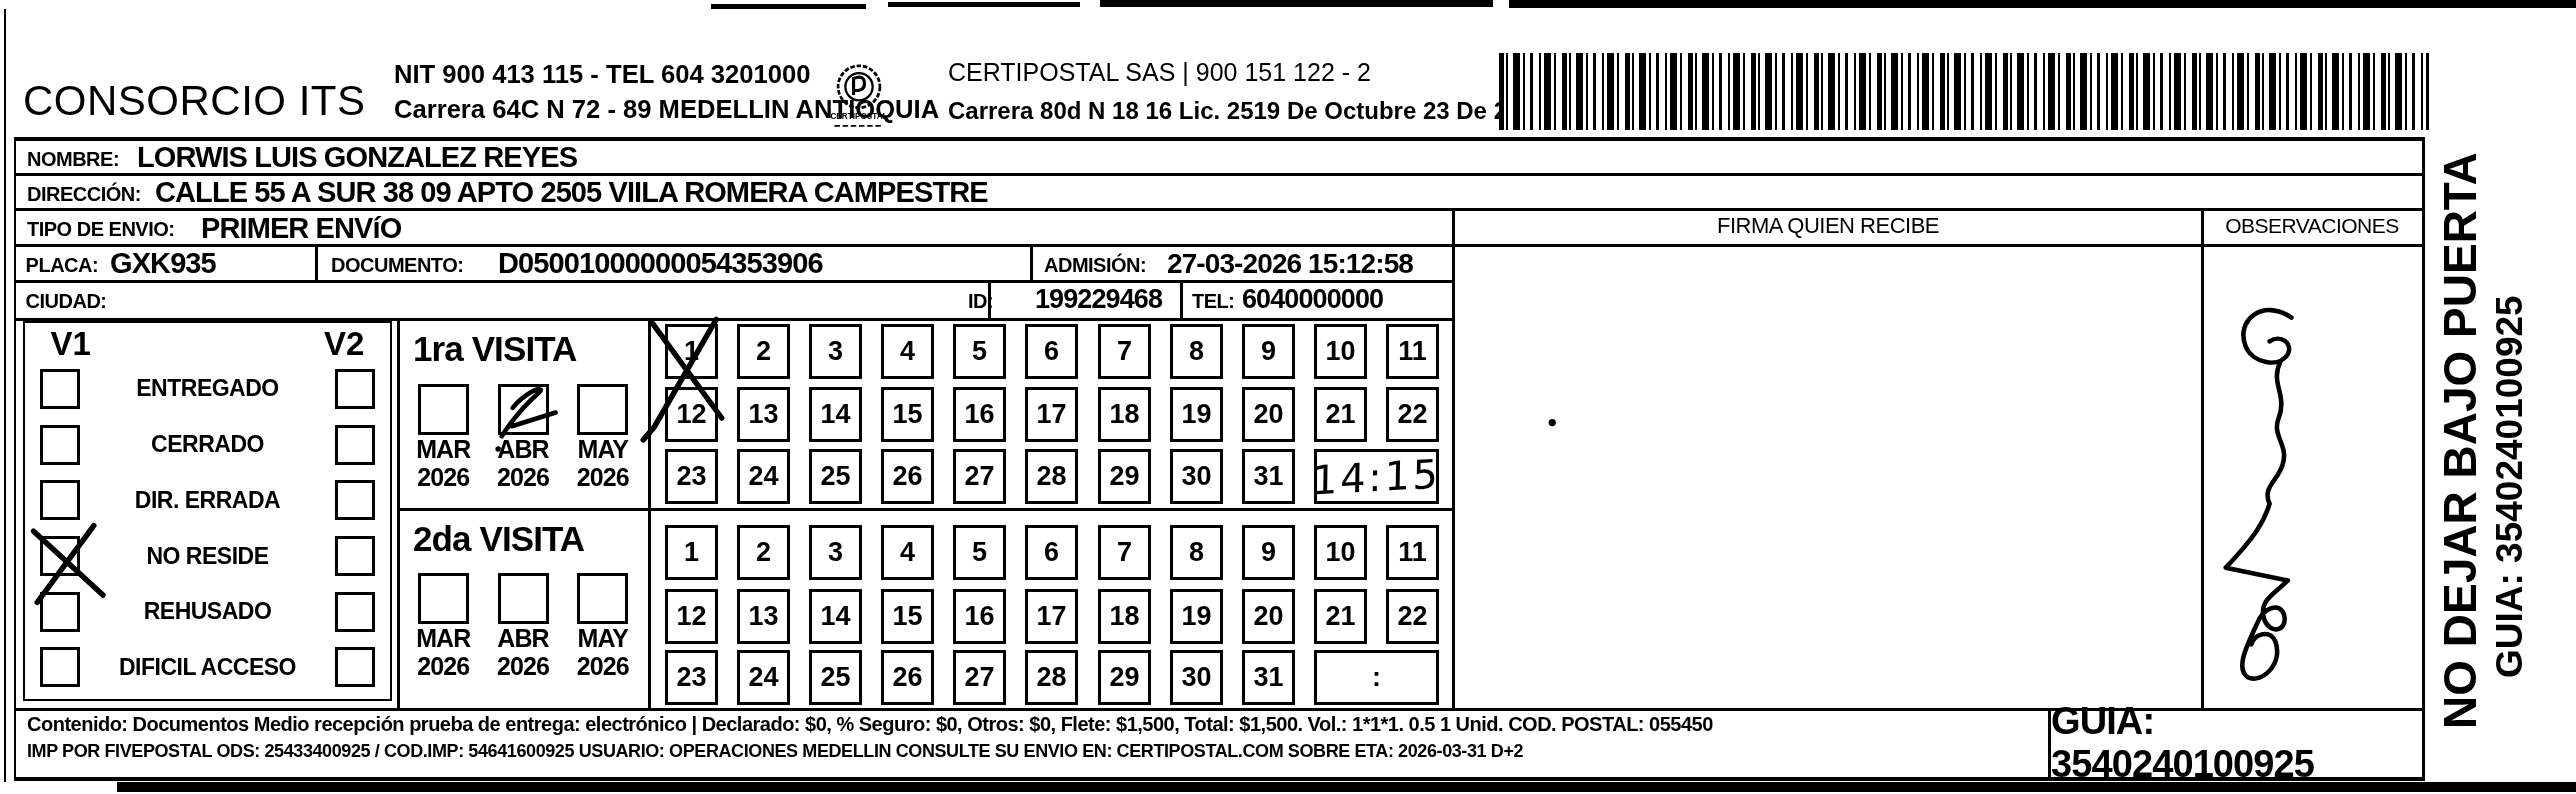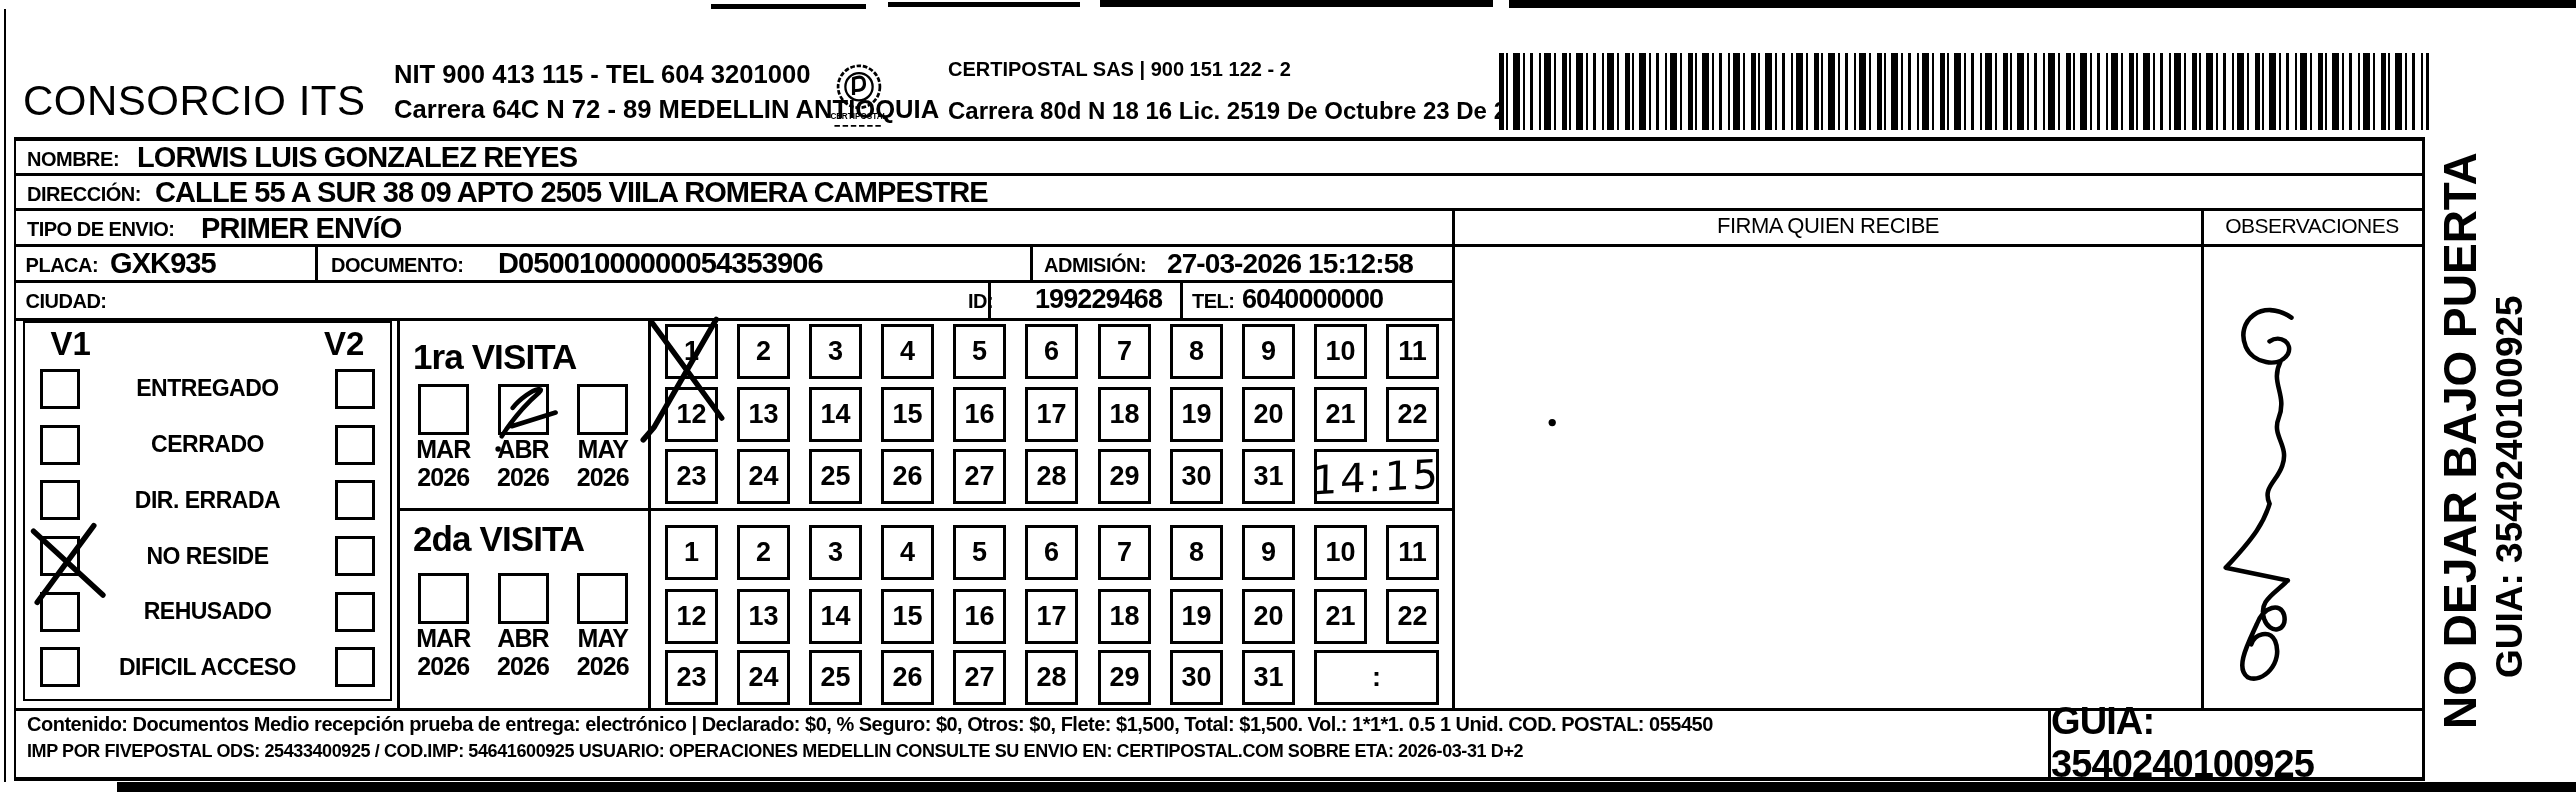--- a/index.html
+++ b/index.html
@@ -61,21 +61,21 @@
   <div class="abs" style="left:829px;top:62px;width:60px;height:75px;">
     <svg width="60" height="75" viewBox="0 0 66 82">
       <circle cx="33" cy="27" r="23" fill="none" stroke="#000" stroke-width="3" stroke-dasharray="5 2"></circle>
       <circle cx="33" cy="27" r="15" fill="none" stroke="#000" stroke-width="2.5"></circle>
       <path d="M27 36 L27 18 q12 -5 12 6 q0 8 -12 7" fill="none" stroke="#000" stroke-width="3.5"></path>
       <text x="33" y="63" text-anchor="middle" font-size="9" font-weight="bold" font-family="Liberation Sans, sans-serif">CERTIPOSTAL</text>
       <line x1="6" y1="70" x2="60" y2="70" stroke="#000" stroke-width="2" stroke-dasharray="6 3"></line>
     </svg>
   </div>
 
-  <div class="abs" style="left:948px;top:58px;font-size:20px;font-weight:bold;white-space:nowrap;">CERTIPOSTAL SAS | 900 151 122 - 2</div>
+  <div class="abs" style="left:948px;top:58px;font-size:25px;font-weight:normal;white-space:nowrap;">CERTIPOSTAL SAS | 900 151 122 - 2</div>
   <div class="abs" style="left:948px;top:97px;font-size:24px;font-weight:bold;white-space:nowrap;">Carrera 80d N 18 16  Lic. 2519 De Octubre 23 De 2015</div>
 
   <div class="barcode"></div>
 
   <div class="ln" style="left:13.7px;top:137px;width:2411px;height:3.7px;"></div>
   <div class="ln" style="left:13.7px;top:173px;width:2411px;height:2.7px;"></div>
   <div class="ln" style="left:13.7px;top:208px;width:2411px;height:2.7px;"></div>
   <div class="ln" style="left:13.7px;top:244px;width:2411px;height:2.7px;"></div>
   <div class="ln" style="left:13.7px;top:280px;width:1441px;height:2.7px;"></div>
   <div class="ln" style="left:13.7px;top:318px;width:1441px;height:2.7px;"></div>
@@ -149,21 +149,21 @@
           <div class="cb"></div>
         </div>
         <div class="status-row">
           <div class="cb"></div>
           <div class="txt">DIFICIL ACCESO</div>
           <div class="cb"></div>
         </div>
       </div>
   </div>
 
-  <div class="vtitle" style="top:329px;margin-top:8px;">1ra VISITA</div>
+  <div class="vtitle" style="top:329px;">1ra VISITA</div>
   <div class="vtitle" style="top:519px;">2da VISITA</div>
   <div id="visit-extras">
       <div class="month-row" style="top: 384px;">
         <div class="mcol">
           <div class="mcb"></div>
           <div class="mlab">MAR</div>
           <div class="myr">2026</div>
         </div>
         <div class="mcol">
           <div class="mcb"></div>

